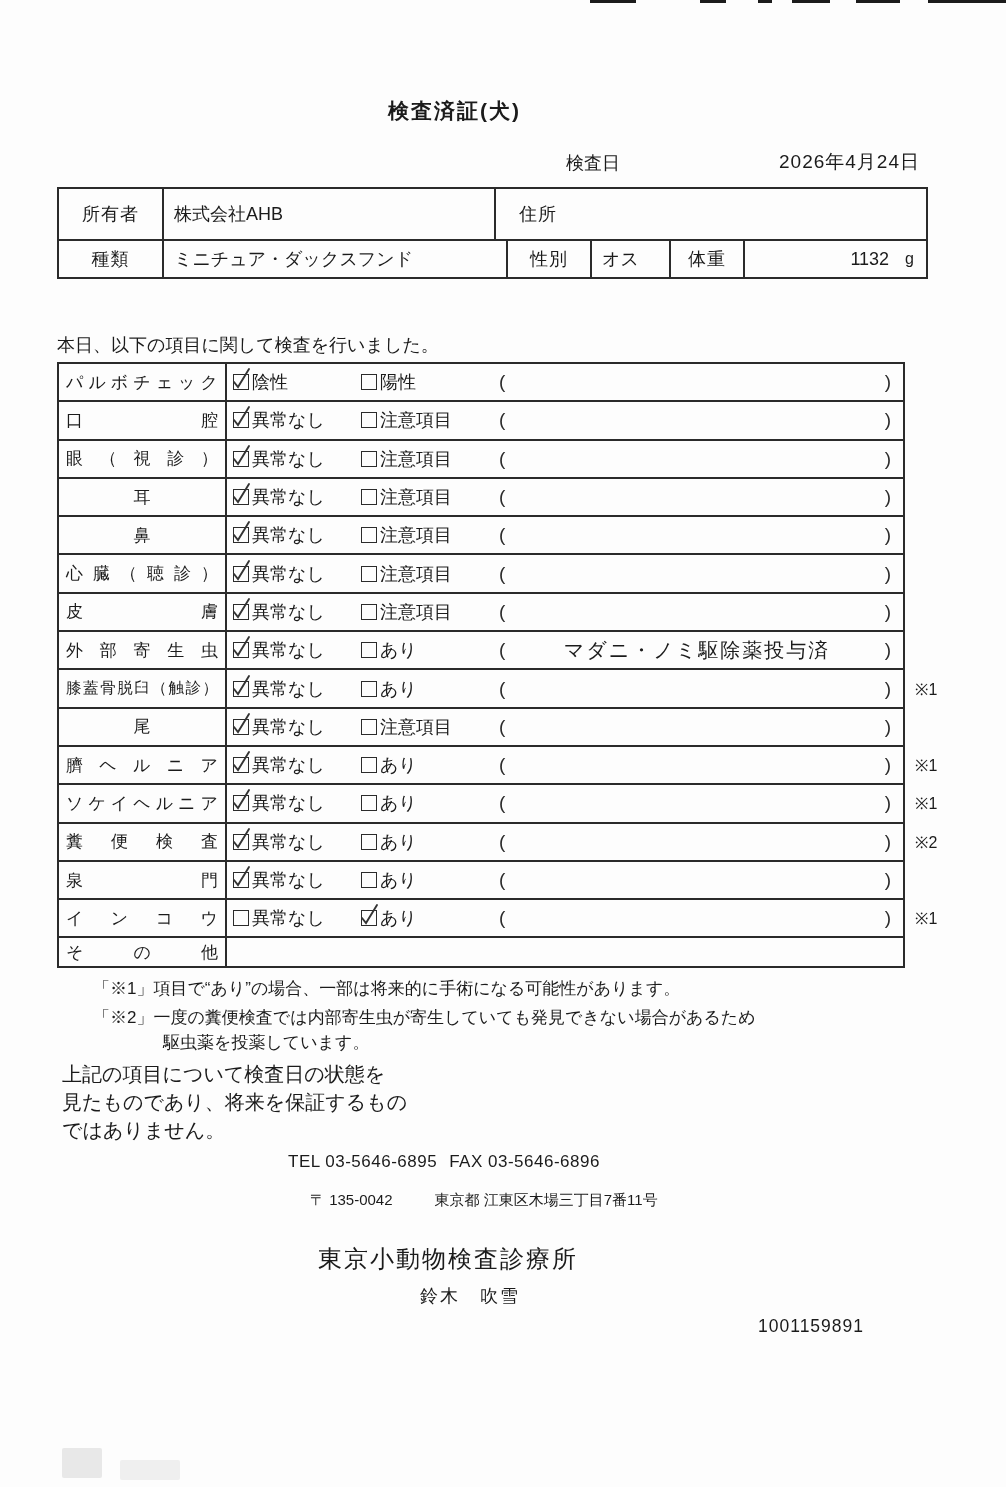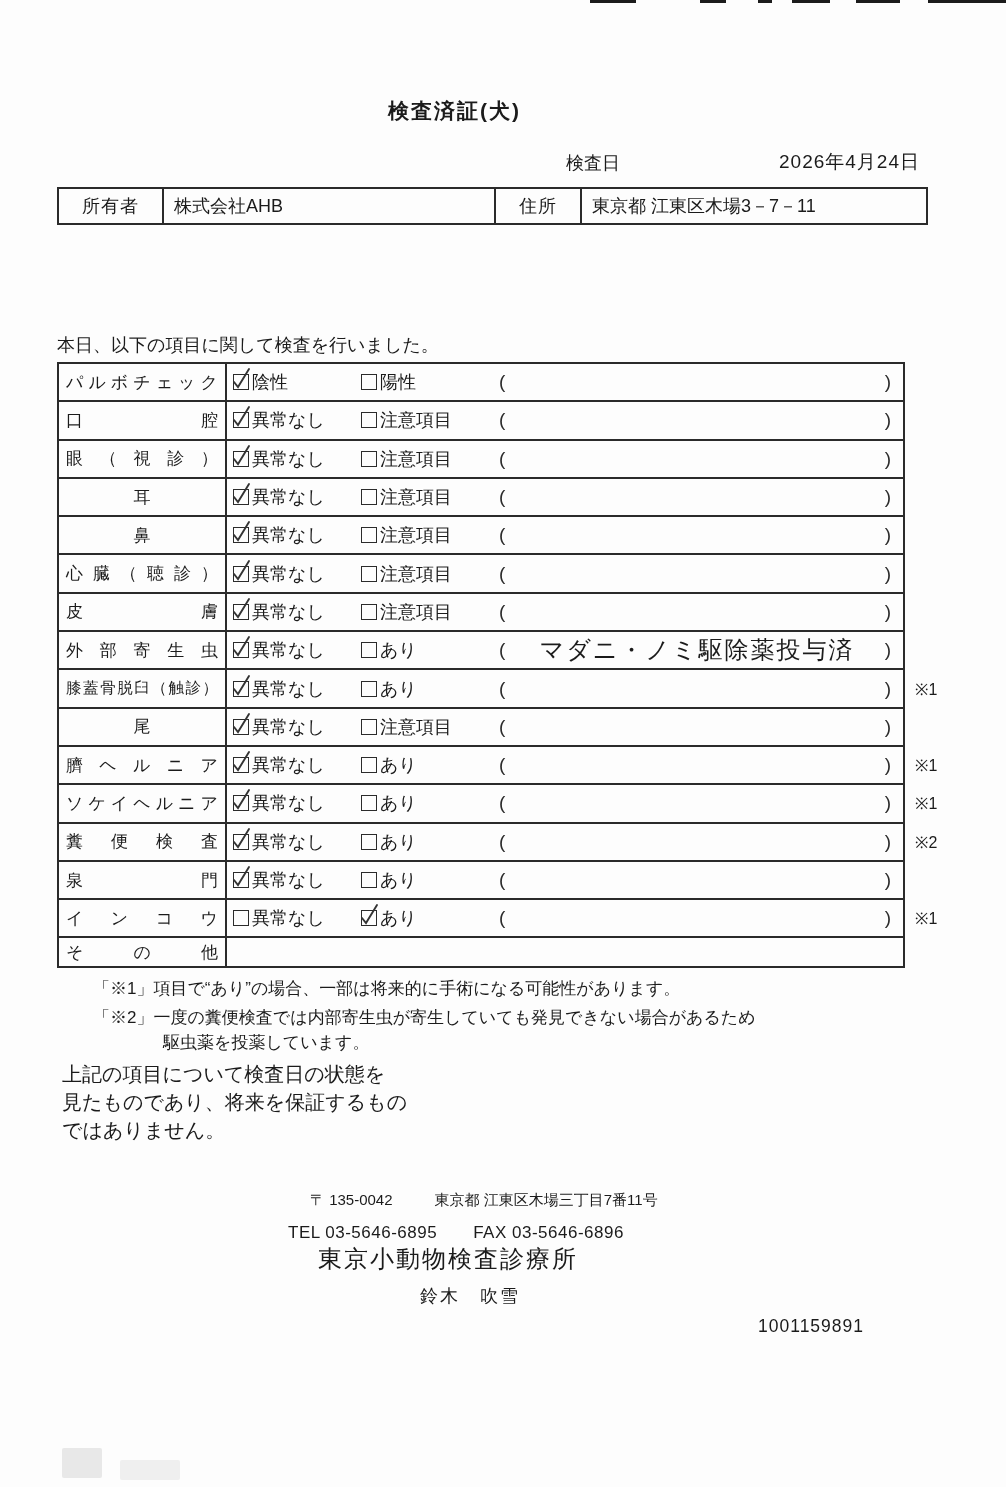--- a/index.html
+++ b/index.html
@@ -20,21 +20,21 @@
   .date-label{position:absolute;left:566px;top:151px;font-size:18px;}
   .date-value{position:absolute;left:779px;top:149px;font-size:19px;letter-spacing:1px;}
 
   
   .hdr{position:absolute;left:57px;width:871px;border:2px solid #2b2b2b;display:grid;box-sizing:border-box;}
   .hdr > div{display:flex;align-items:center;box-sizing:border-box;font-size:18px;overflow:hidden;white-space:nowrap;}
   .hdr > div + div{border-left:2px solid #2b2b2b;}
   .cell-label{justify-content:center;letter-spacing:1px;}
   .cell-value{padding-left:10px;}
   .cell-right{justify-content:flex-end;padding-right:12px;gap:16px;}
-  #hdr-owner{top:187px;height:38px;grid-template-columns:103px 332px 86px 1fr;}
+  #hdr-owner{top:187px;height:54px;grid-template-columns:103px 332px 86px 1fr;}
   #hdr-breed{top:239px;height:40px;grid-template-columns:103px 344px 84px 79px 74px 1fr;}
   #hdr-birth{top:283px;height:42px;grid-template-columns:103px 344px 84px 1fr;}
   .unit{font-size:16px;}
 
   .intro{position:absolute;left:57px;top:333px;font-size:18px;}
 
   
   .chk-table{position:absolute;left:57px;top:362px;width:848px;border:2px solid #2b2b2b;box-sizing:border-box;}
   .chk-row{display:flex;height:38.3px;border-bottom:2px solid #2b2b2b;position:relative;box-sizing:border-box;}
   .chk-row.last{height:28px;border-bottom:none;}
@@ -44,33 +44,33 @@
   .chk-label.center{justify-content:center;}
   .chk-label.small{font-size:15.5px;}
   .chk-content{flex:1;position:relative;}
   .opt{position:absolute;top:50%;transform:translateY(-50%);display:flex;align-items:center;gap:3px;}
   .box{width:14px;height:14px;border:1.8px solid #2b2b2b;position:relative;display:inline-block;box-sizing:content-box;}
   .box svg{position:absolute;left:-4px;top:-8px;overflow:visible;}
   .opt-text{font-size:18px;}
   .paren{position:absolute;top:50%;transform:translateY(-50%);font-size:19px;color:#2b2b2b;}
   .paren.open{left:272px;}
   .paren.close{right:12px;}
-  .paren-text{position:absolute;left:288px;width:364px;text-align:center;top:50%;transform:translateY(-50%);font-size:24px;letter-spacing:2px;white-space:nowrap;}
+  .paren-text{position:absolute;left:288px;width:364px;text-align:center;top:50%;transform:translateY(-50%);font-size:20px;letter-spacing:2px;white-space:nowrap;}
   .row-note{position:absolute;left:calc(100% + 12px);top:50%;transform:translateY(-50%);font-size:16px;white-space:nowrap;color:#1b1b1b;}
 
   .footnote{position:absolute;font-size:17px;white-space:nowrap;margin-left:36px;}
   #fn1{left:57px;top:977px;}
   #fn2{left:57px;top:1006px;}
   #fn3{left:127px;top:1031px;}
 
   .disclaimer{position:absolute;left:62px;top:1060px;font-size:20px;line-height:28px;white-space:pre-line;}
   .stamp{position:absolute;left:698px;top:1094px;font-size:28px;letter-spacing:12px;white-space:nowrap;}
 
   .addr-line{position:absolute;top:1147px;left:310px;font-size:15px;display:flex;gap:42px;white-space:nowrap;margin-top:44px;}
-  .tel-line{position:absolute;top:1223px;left:288px;font-size:17px;display:flex;gap:36px;white-space:nowrap;letter-spacing:.5px;}
+  .tel-line{position:absolute;top:1152px;left:288px;font-size:17px;display:flex;gap:12px;white-space:nowrap;letter-spacing:.5px;}
   .clinic{position:absolute;left:318px;top:1243px;font-size:24px;letter-spacing:2px;white-space:nowrap;}
   .person{position:absolute;left:420px;top:1284px;font-size:18px;letter-spacing:2px;white-space:nowrap;}
   .doc-number{position:absolute;left:758px;top:1316px;font-size:17.5px;letter-spacing:1px;}
 </style>
 </head>
 <body>
 
 <div class="page">
 
   <div class="dash" style="left:590px;width:46px;"></div>
@@ -85,23 +85,33 @@
 
   <div class="title">検査済証(犬)</div>
 
   <div class="date-label">検査日</div>
   <div class="date-value">2026年4月24日</div>
 
   <div class="hdr" id="hdr-owner">
     <div class="cell-label">所有者</div>
     <div class="cell-value">株式会社AHB</div>
     <div class="cell-label">住所</div>
-    <div class="cell-value">東京都 江東区木場3－7－11</div>
   </div>
 
+  <div class="hdr" id="hdr-breed">
+    <div class="cell-label">種類</div>
+    <div class="cell-value">ミニチュア・ダックスフンド</div>
+    <div class="cell-label">性別</div>
+    <div class="cell-value">オス</div>
+    <div class="cell-label">体重</div>
+    <div class="cell-right">
+      <span>1132</span>
+      <span class="unit">g</span>
+    </div>
+  </div>
 
 
   <div class="intro">本日、以下の項目に関して検査を行いました。</div>
 
   <div class="chk-table">
       <div class="chk-row">
         <div class="chk-label justify">
           <span>パ</span>
           <span>ル</span>
           <span>ボ</span>

